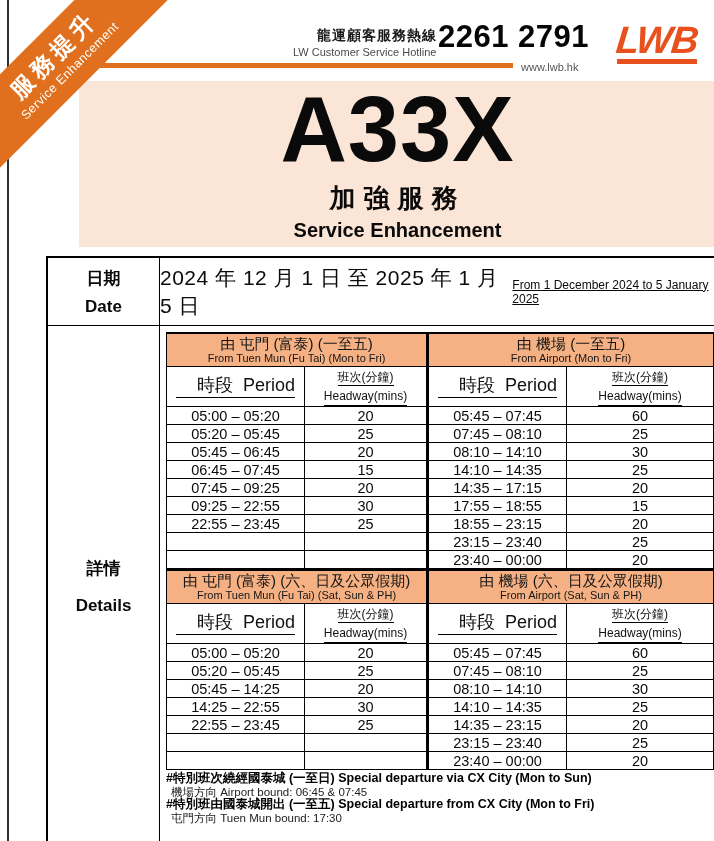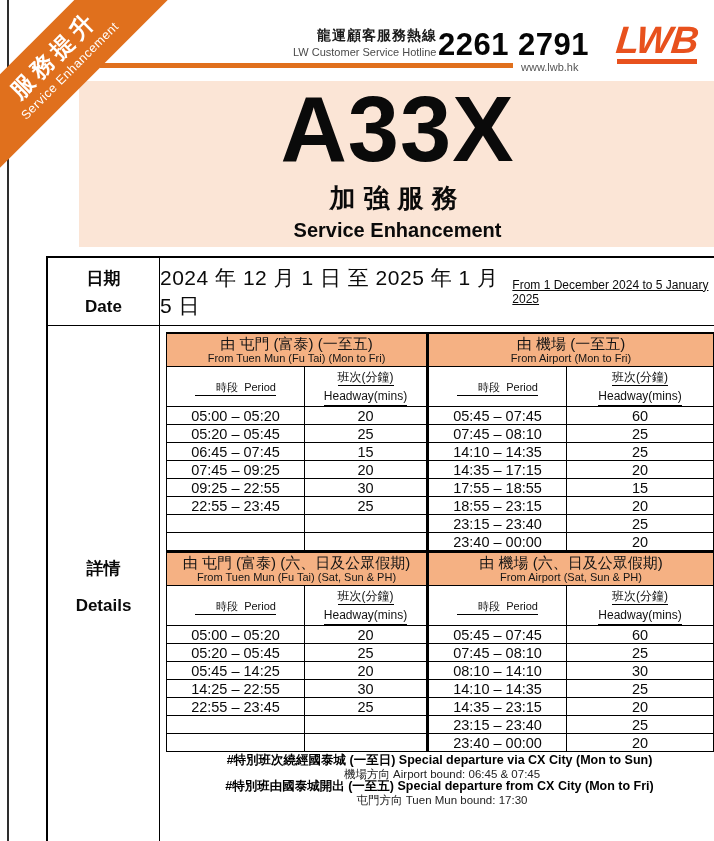--- a/index.html
+++ b/index.html
@@ -13,21 +13,21 @@
   .ribbon { position:absolute; left:-120px; top:28px; width:360px; height:66px; background:#e0701d;
             transform:rotate(-45deg); z-index:3; display:flex; flex-direction:column;
             justify-content:center; align-items:center; color:#fff; }
   .ribbon .zh { font-size:23px; font-weight:bold; letter-spacing:5px; line-height:1.1; }
   .ribbon .en { font-size:12.5px; letter-spacing:.5px; margin-top:2px; }
 
   
   .hotline { position:absolute; left:293px; top:27px; z-index:2; }
   .hotline .zh { font-size:14px; font-weight:bold; color:#1a1a1a; letter-spacing:1px;margin-left:24px; }
   .hotline .en { font-size:11px; color:#4a4a4a; margin-top:1px; }
-  .phone { position:absolute; left:438px; top:27px; font-size:31px; font-weight:bold; color:#060606; letter-spacing:.5px; z-index:2; }
+  .phone { position:absolute; left:438px; top:19px; font-size:31px; font-weight:bold; color:#060606; letter-spacing:.5px; z-index:2; }
   .orange-rule { position:absolute; left:100px; top:63px; width:413px; height:5px; background:#e0701d; z-index:2; }
   .website { position:absolute; left:521px; top:61px; font-size:11px; color:#555; z-index:2; }
   .logo { position:absolute; left:612px; top:20px; width:90px; height:48px; z-index:2; text-align:center; }
   .logo .word { display:block; font-style:italic; font-weight:900; font-size:38px; line-height:40px;
                 color:#e8511d; letter-spacing:-1px; transform:skewX(-6deg); }
   .logo .bar { display:block; width:80px; height:5px; background:#e8511d; margin:-1px auto 0 auto; }
 
   
   .banner { position:absolute; left:79px; top:81px; width:637px; height:166px; background:#fbe5d6; z-index:2;
             display:flex; flex-direction:column; align-items:center; justify-content:center; }
@@ -50,26 +50,26 @@
 
   
   .tt { border-collapse:collapse; table-layout:fixed; width:547px; }
   .tt td { border:1px solid #000; text-align:center; padding:0; overflow:hidden; vertical-align:middle; }
   .tt td.mid { border-left:3px solid #000; }
   .tt tr.ohdr td { background:#f5b183; height:33px; border-top-width:2px; border-bottom-width:1.5px; }
   .ohdr .zh { font-size:15px; color:#151515; line-height:17px; }
   .ohdr .en { font-size:11px; color:#151515; line-height:12px; }
   .tt tr.chdr td { height:36px; }
   .u { display:inline-block; border-bottom:1.5px solid #000; padding-bottom:1px; line-height:1.15; }
-  .chdr .p { font-size:11px; color:#111;padding-left:21px; }
+  .chdr .p { font-size:18px; color:#111;padding-left:21px; }
   .chdr .h { font-size:12px; color:#111; }
   .tt tr.drow td { height:18px; font-size:14.5px; color:#0a0a0a; }
 
   
-  .footnotes { width:547px; margin-top:2px;text-align:center; }
+  .footnotes { width:547px; margin-top:2px; }
   .fn-b { font-size:12.5px; font-weight:bold; color:#000; line-height:13.5px; }
   .fn-n { font-size:11.5px; color:#222; line-height:12.5px; padding-left:5px; }
 </style>
 </head>
 <body>
 
 <div class="page">
 
   <div class="page-edge"></div>
 
@@ -148,20 +148,26 @@
               <td class="mid">05:45 – 07:45</td>
               <td>60</td>
             </tr>
             <tr class="drow">
               <td>05:20 – 05:45</td>
               <td>25</td>
               <td class="mid">07:45 – 08:10</td>
               <td>25</td>
             </tr>
             <tr class="drow">
+              <td>05:45 – 06:45</td>
+              <td>20</td>
+              <td class="mid">08:10 – 14:10</td>
+              <td>30</td>
+            </tr>
+            <tr class="drow">
               <td>06:45 – 07:45</td>
               <td>15</td>
               <td class="mid">14:10 – 14:35</td>
               <td>25</td>
             </tr>
             <tr class="drow">
               <td>07:45 – 09:25</td>
               <td>20</td>
               <td class="mid">14:35 – 17:15</td>
               <td>20</td>

